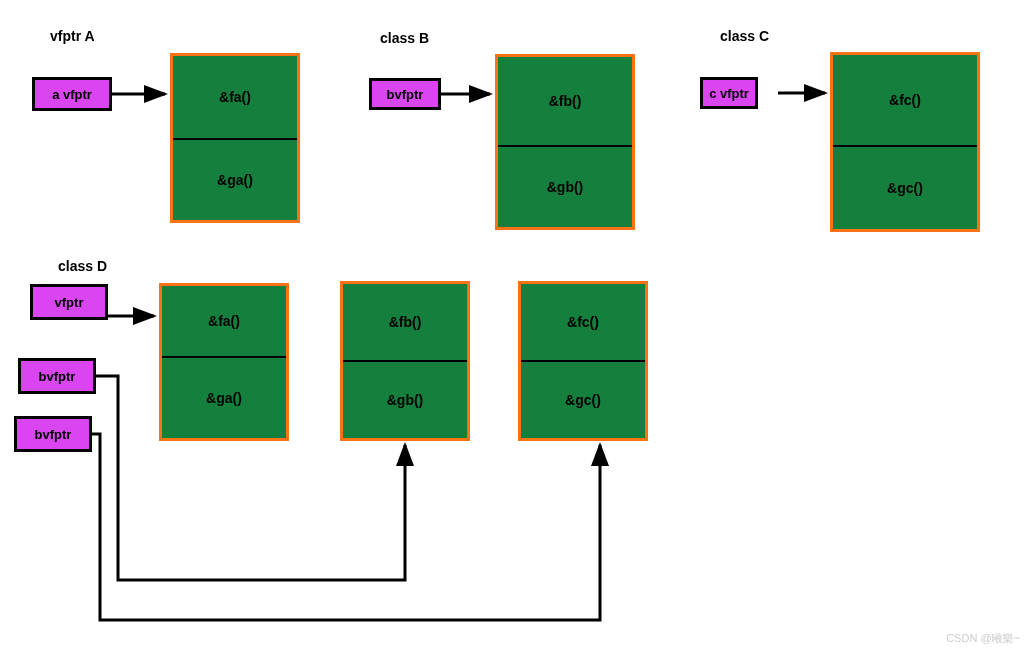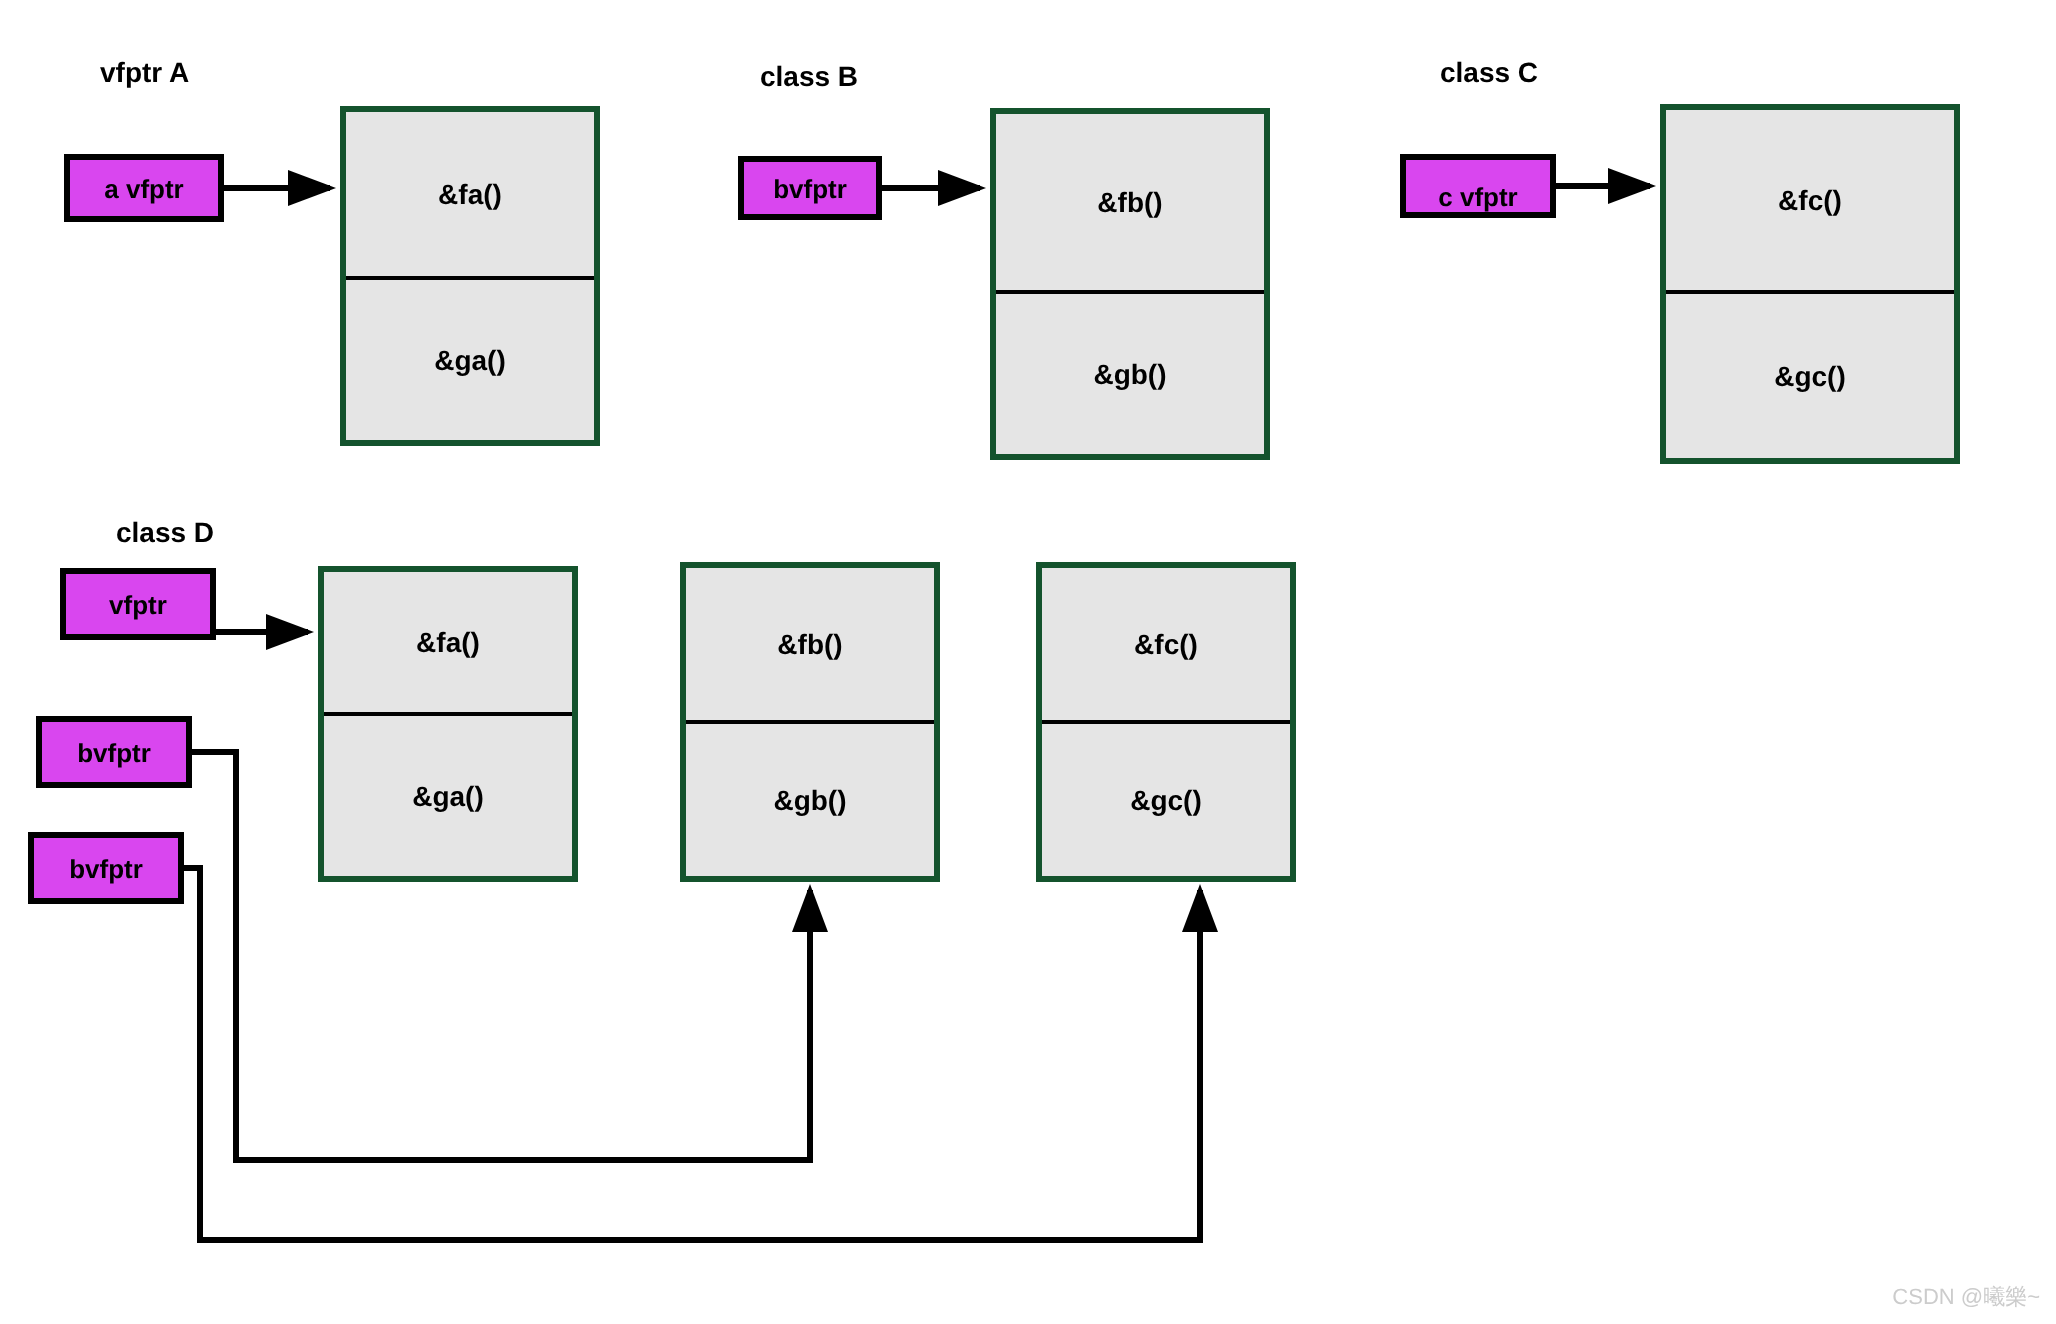--- a/index.html
+++ b/index.html
@@ -21,22 +21,22 @@
     border: 3px solid #000;
     background: #d946ef;
     display: flex;
     align-items: center;
     justify-content: center;
     font-size: 13px;
     font-weight: bold;
   }
   .vtable {
     position: absolute;
-    border: 3px solid #14532d;
-    background: #e5e5e5;
+    border: 3px solid #f97316;
+    background: #15803d;
   }
   .vtable .cell {
     border-bottom: 2px solid #000;
     text-align: center;
     font-size: 14px;
     font-weight: bold;
     display: flex;
     align-items: center;
     justify-content: center;
   }
@@ -44,21 +44,21 @@
   svg.connectors {
     position: absolute;
     left: 0; top: 0;
     width: 1028px;
     height: 662px;
     pointer-events: none;
   }
   .watermark {
     position: absolute;
     right: 8px;
-    bottom: 6px;
+    bottom: 16px;
     color: #ccc;
     font-size: 11px;
   }
 </style>
 </head>
 <body>
 
 <div class="label" style="left:50px; top:28px;">vfptr A</div>
 <div class="box" style="left:32px; top:77px; width:80px; height:34px;">
   <span>a vfptr</span>
@@ -79,21 +79,21 @@
 <div class="vtable" style="left:495px; top:54px; width:140px;">
   <div class="cell" style="height:90px;">
       <span>&amp;fb()</span>
     </div>
   <div class="cell" style="height:80px;">
       <span>&amp;gb()</span>
     </div>
 </div>
 
 <div class="label" style="left:720px; top:28px;">class  C</div>
-<div class="box" style="left:700px; top:77px; width:78px; height:32px;align-items:flex-end;">
+<div class="box" style="left:700px; top:77px; width:58px; height:32px;">
   <span>c vfptr</span>
 </div>
 <div class="vtable" style="left:830px; top:52px; width:150px;">
   <div class="cell" style="height:92px;">
       <span>&amp;fc()</span>
     </div>
   <div class="cell" style="height:82px;">
       <span>&amp;gc()</span>
     </div>
 </div>

